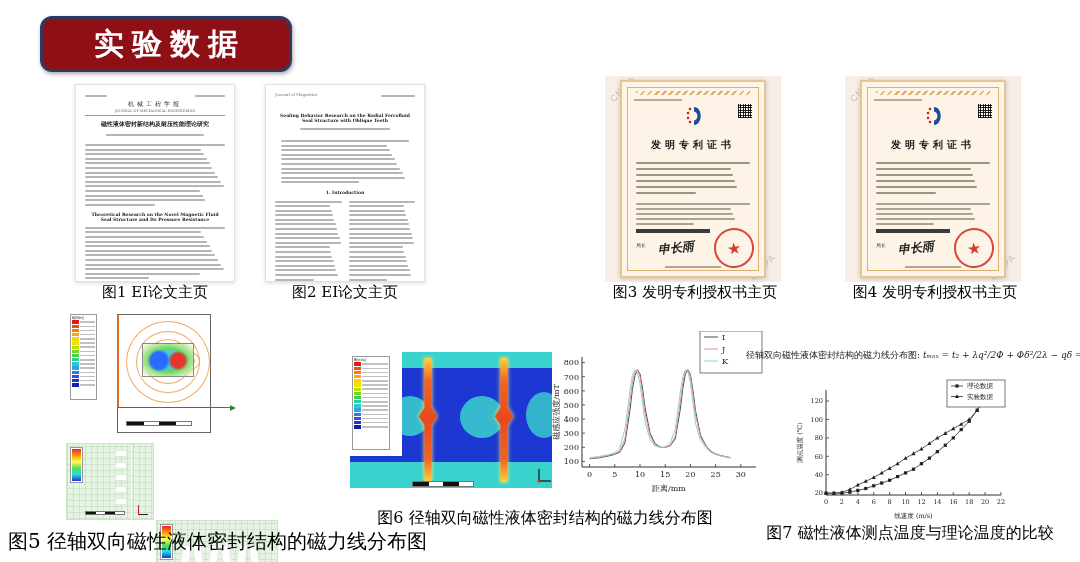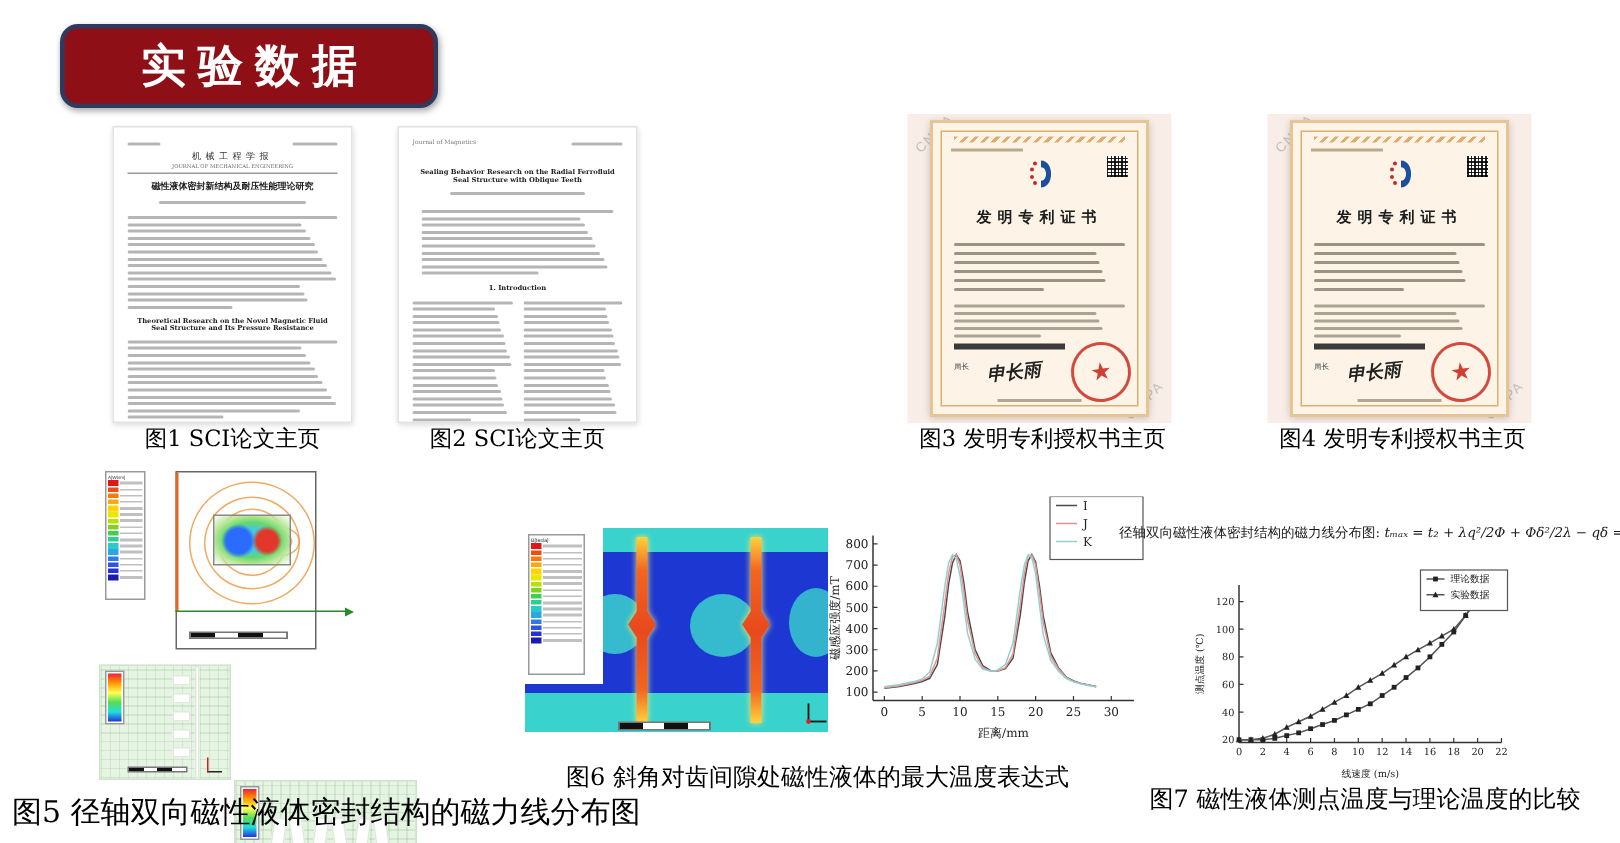--- a/index.html
+++ b/index.html
@@ -153,21 +153,21 @@
       <div class="fl" style="width: 91%;"></div>
       <div class="fl" style="width: 93%;"></div>
       <div class="fl" style="width: 95%;"></div>
       <div class="fl" style="width: 97%;"></div>
       <div class="fl" style="width: 99%;"></div>
       <div class="fl" style="width: 82%;"></div>
       <div class="fl" style="width: 46%;"></div>
     </div>
 
 </div>
-<div class="abs caption" style="left:55px;top:283px;width:200px">图1 SCI论文主页</div>
+<div class="abs caption" style="left:55px;top:283px;width:200px">图1 EI论文主页</div>
 
 <div class="abs paper" style="left:265px;top:84px;width:160px;height:198px">
   <div class="p-head">
     <span style="font-size:4px;color:#777">Journal of Magnetics</span>
     <span class="fl" style="width:34px"></span>
   </div>
   <div class="p-title-en" style="margin-top:14px">Sealing Behavior Research on the Radial Ferrofluid Seal Structure with Oblique Teeth</div>
   <div class="p-authors">
     <span class="fl" style="display:inline-block;width:64%"></span>
   </div>
@@ -220,21 +220,21 @@
         <div class="fl" style="width: 84%;"></div>
         <div class="fl" style="width: 86%;"></div>
         <div class="fl" style="width: 88%;"></div>
         <div class="fl" style="width: 90%;"></div>
         <div class="fl" style="width: 92%;"></div>
         <div class="fl" style="width: 94%;"></div>
         <div class="fl" style="width: 58%;"></div>
       </div>
   </div>
 </div>
-<div class="abs caption" style="left:245px;top:283px;width:200px">图2 SCI论文主页</div>
+<div class="abs caption" style="left:245px;top:283px;width:200px">图2 EI论文主页</div>
 
 <div class="abs patent-wrap" style="left:605px;top:76px;width:176px;height:206px">
   <span class="cnipa-wm" style="left:2px;top:8px">CNIPA</span>
   <span class="cnipa-wm" style="right:2px;bottom:10px">CNIPA</span>
   <div class="patent">
     <div class="patent-inner"></div>
     <div class="p-orn"></div>
     <div class="p-certno"></div>
     <svg class="p-logo" width="24" height="24" viewBox="0 0 24 24">
       <path d="M10 3 C19 3 19 21 10 21 L10 16.5 C14.5 16.5 14.5 7.5 10 7.5 Z" fill="#1b4f9c"></path>
@@ -505,21 +505,21 @@
         <div class="lbl"></div>
       </div>
       <div class="row">
         <div class="chip" style="background: rgb(26, 26, 176);"></div>
         <div class="lbl"></div>
       </div>
     </div>
 </div>
 <div class="abs" id="fig6-strip"></div>
 <div class="abs scalebar" id="fig6-scale"></div>
-<div class="abs caption" style="left:350px;top:508px;width:390px;font-size:16px">图6 斜角对齿间隙处磁性液体的最大温度表达式</div>
+<div class="abs caption" style="left:350px;top:508px;width:390px;font-size:16px">图6 径轴双向磁性液体密封结构的磁力线分布图</div>
 
 <div class="abs chartbox" id="chart-flux" style="left:552px;top:331px;width:212px;height:162px"><svg xmlns="http://www.w3.org/2000/svg" width="212" height="162" font-family="DejaVu Serif, Liberation Serif, serif" font-size="8">
       <line x1="30" y1="26" x2="30" y2="136" stroke="#333"></line>
       <line x1="30" y1="136" x2="204" y2="136" stroke="#333"></line>
       <line x1="37.565217391304344" y1="136" x2="37.565217391304344" y2="133" stroke="#333" stroke-width="0.8"></line>
       <text x="37.565217391304344" y="146" text-anchor="middle" fill="#222">0</text>
       <line x1="62.78260869565217" y1="136" x2="62.78260869565217" y2="133" stroke="#333" stroke-width="0.8"></line>
       <text x="62.78260869565217" y="146" text-anchor="middle" fill="#222">5</text>
       <line x1="88" y1="136" x2="88" y2="133" stroke="#333" stroke-width="0.8"></line>
       <text x="88" y="146" text-anchor="middle" fill="#222">10</text>

